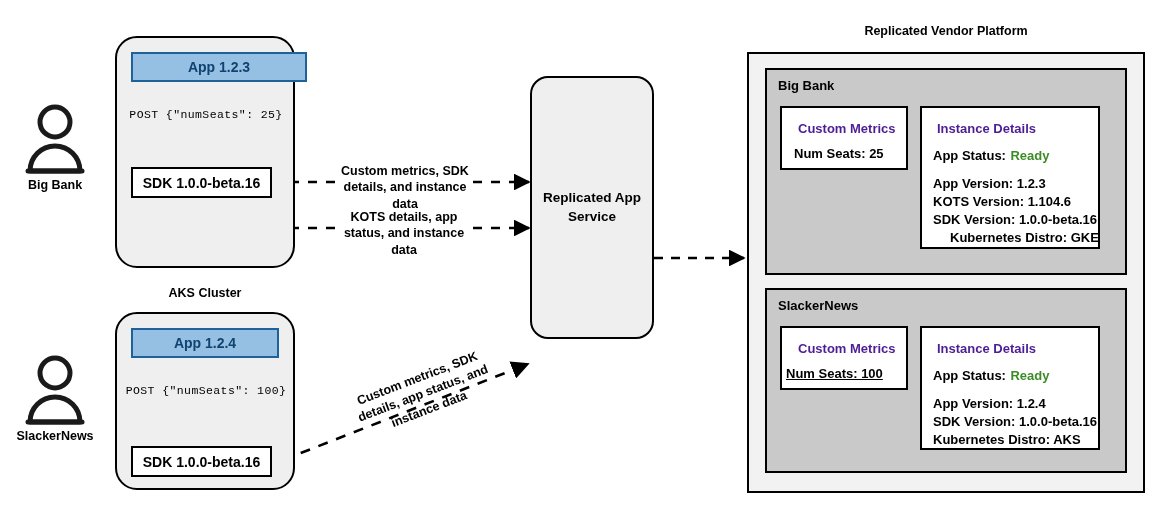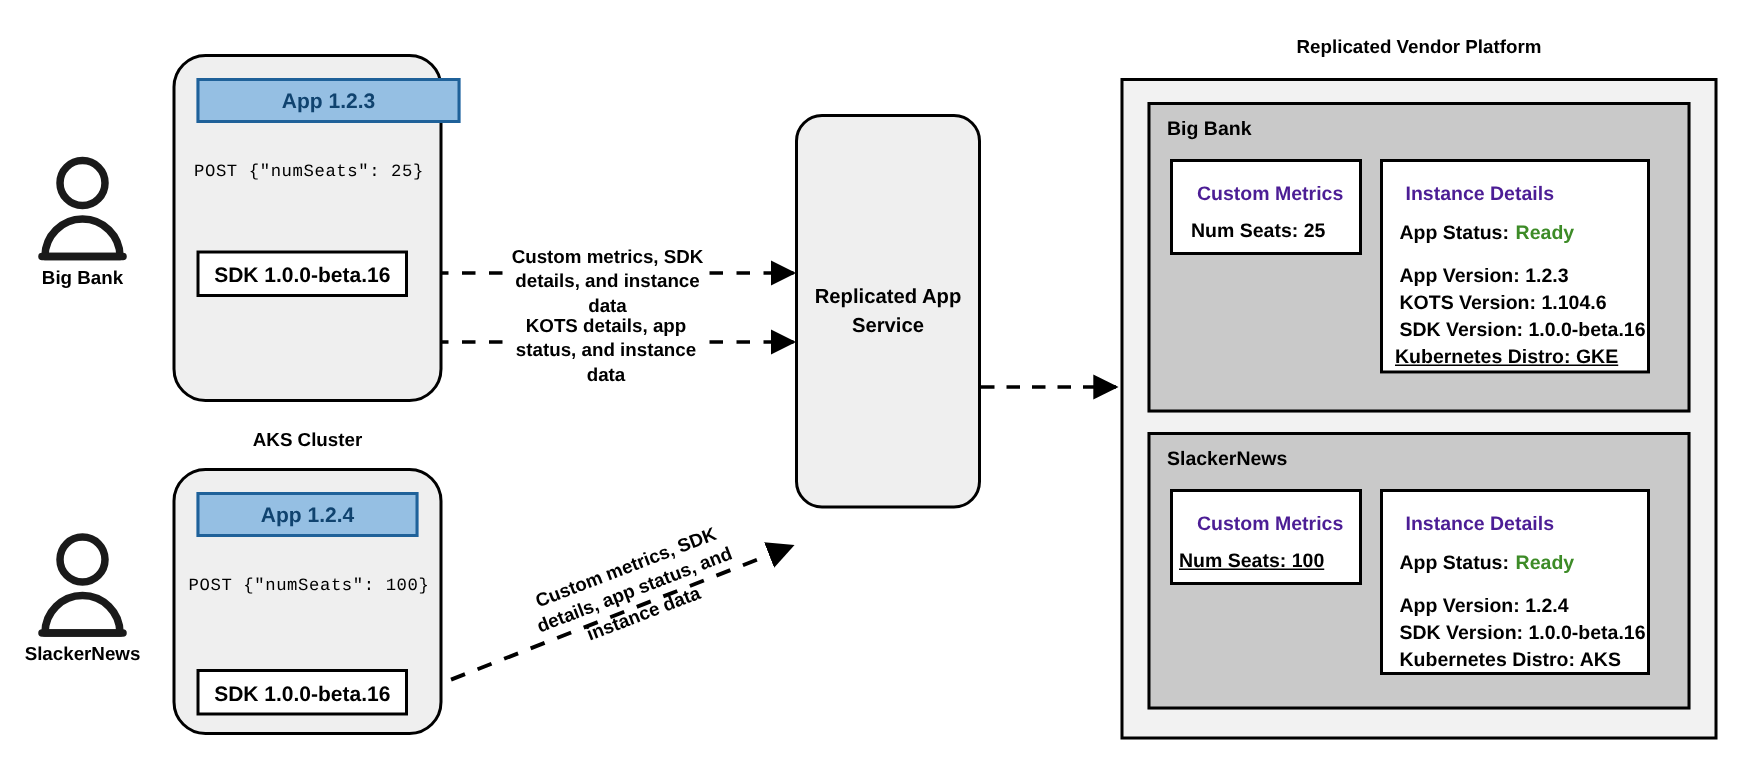--- a/index.html
+++ b/index.html
@@ -225,21 +225,21 @@
 
   <div class="abs panel" style="left:920px; top:106px; width:180px; height:143px;">
     <div class="panel-title" style="position:absolute; left:11px; top:9px;">Instance Details</div>
     <div style="position:absolute; left:11px; top:38px; white-space:nowrap;">
       <span class="panel-line" style="display:inline;">App Status:</span>
       <span class="panel-line status-ok" style="display:inline;">Ready</span>
     </div>
     <div class="panel-line" style="position:absolute; left:11px; top:68px;">App Version: 1.2.3</div>
     <div class="panel-line" style="position:absolute; left:11px; top:86px;">KOTS Version: 1.104.6</div>
     <div class="panel-line" style="position:absolute; left:11px; top:104px;">SDK Version: 1.0.0-beta.16</div>
-    <div class="panel-line" style="position:absolute; left:8px; top:122px;text-decoration:underline;">Kubernetes Distro: GKE</div>
+    <div class="panel-line" style="position:absolute; left:28px; top:122px;">Kubernetes Distro: GKE</div>
   </div>
 
   <div class="abs tenant" style="left:765px; top:288px; width:362px; height:185px;"></div>
 
   <div class="abs tenant-title" style="left:778px; top:298px;">SlackerNews</div>
 
   <div class="abs panel" style="left:780px; top:326px; width:128px; height:64px;">
     <div class="panel-title" style="position:absolute; left:12px; top:9px;">Custom Metrics</div>
     <div class="panel-line" style="position:absolute; left:4px; top:38px;text-decoration:underline;">Num Seats: 100</div>
   </div>

